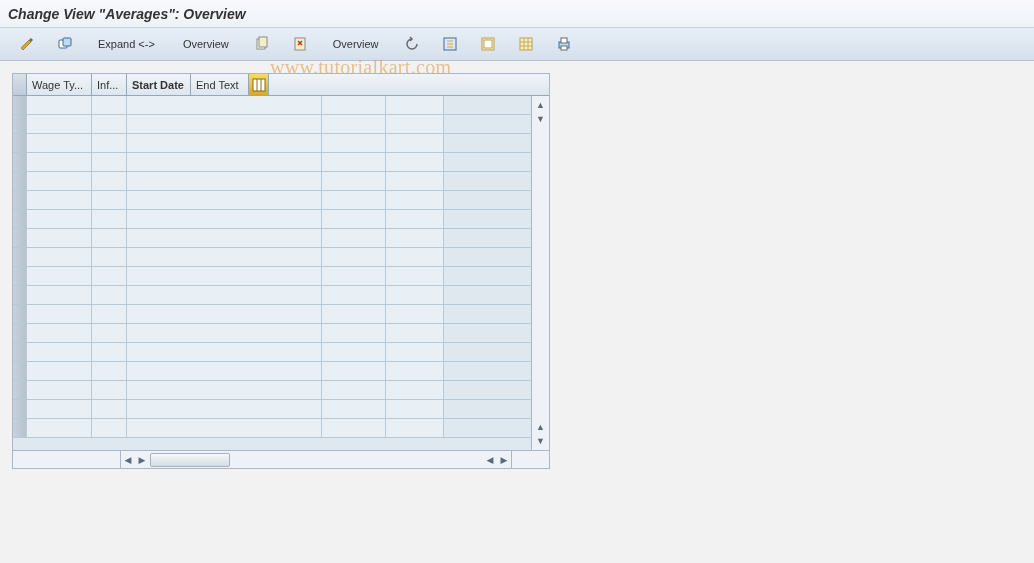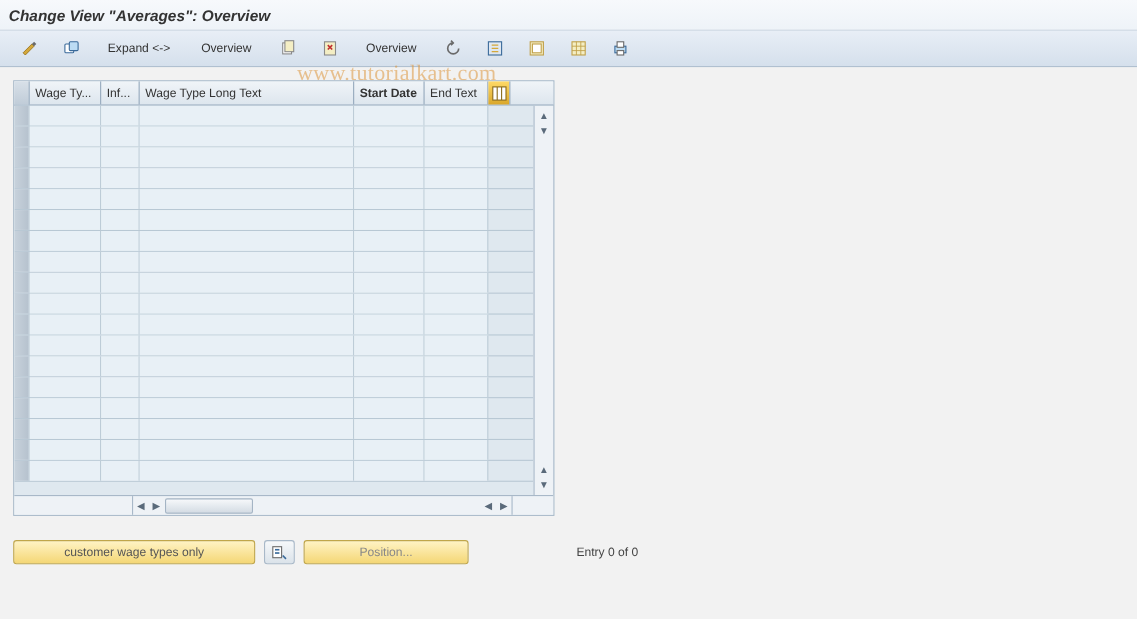--- a/index.html
+++ b/index.html
@@ -54,21 +54,21 @@
       display: inline-flex;
       align-items: center;
     }
     .content {
       padding: 12px;
       display: flex;
       flex-direction: column;
       gap: 22px;
     }
     .table-wrap {
-      width: 492px;
+      width: 538px;
       height: 396px;
       background: #dfe8ef;
       border: 1px solid #a8b8c8;
       display: flex;
       flex-direction: column;
       position: relative;
     }
     .table-header {
       display: flex;
       height: 22px;
@@ -272,21 +272,20 @@
 
 <div class="watermark">www.tutorialkart.com</div>
 
 <div class="content">
 
   <div class="table-wrap">
     <div class="table-header">
       <div class="th th-sel"></div>
       <div class="th th-wt">Wage Ty...</div>
       <div class="th th-inf">Inf...</div>
-      <div class="th th-long">Wage Type Long Text</div>
       <div class="th th-sd">Start Date</div>
       <div class="th th-ed">End Text</div>
       <div class="th-cfg">
         <svg width="14" height="14">
             <rect x="1" y="1" width="12" height="12" fill="#fff" stroke="#8a6a1a"></rect>
             <path d="M5 1v12M9 1v12" stroke="#8a6a1a"></path>
           </svg>
       </div>
     </div>
 
@@ -460,27 +459,14 @@
       </div>
       <div class="hs-gap"></div>
       <div class="hs-group">
         <div class="hs-arrow">◀</div>
         <div class="hs-arrow">▶</div>
       </div>
       <div class="hs-end-spacer"></div>
     </div>
   </div>
 
-  <div class="footer-row">
-    <button class="btn btn-cust">customer wage types only</button>
-    <span class="btn-posicon">
-      <svg width="14" height="14">
-          <rect x="1" y="2" width="8" height="10" fill="#fff" stroke="#6a6a6a"></rect>
-          <rect x="3" y="4" width="4" height="1.5" fill="#3a6a9a"></rect>
-          <rect x="3" y="7" width="4" height="1.5" fill="#3a6a9a"></rect>
-          <path d="M10 10 L13 13" stroke="#3a6a9a" stroke-width="1.5"></path>
-        </svg>
-    </span>
-    <button class="btn btn-pos">Position...</button>
-    <span class="entry-text">Entry 0 of 0</span>
-  </div>
 
 </div>
 
 </body></html>

